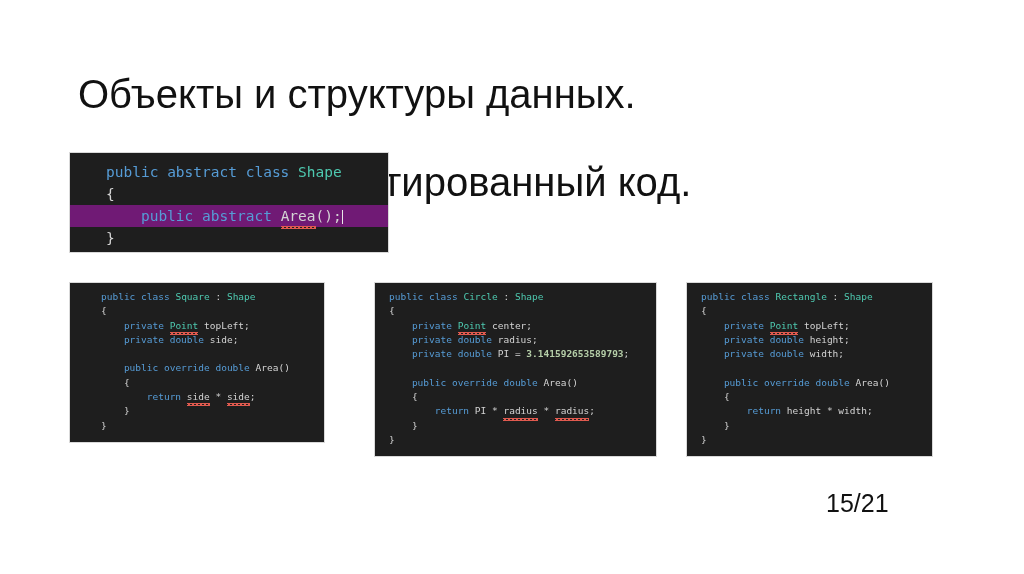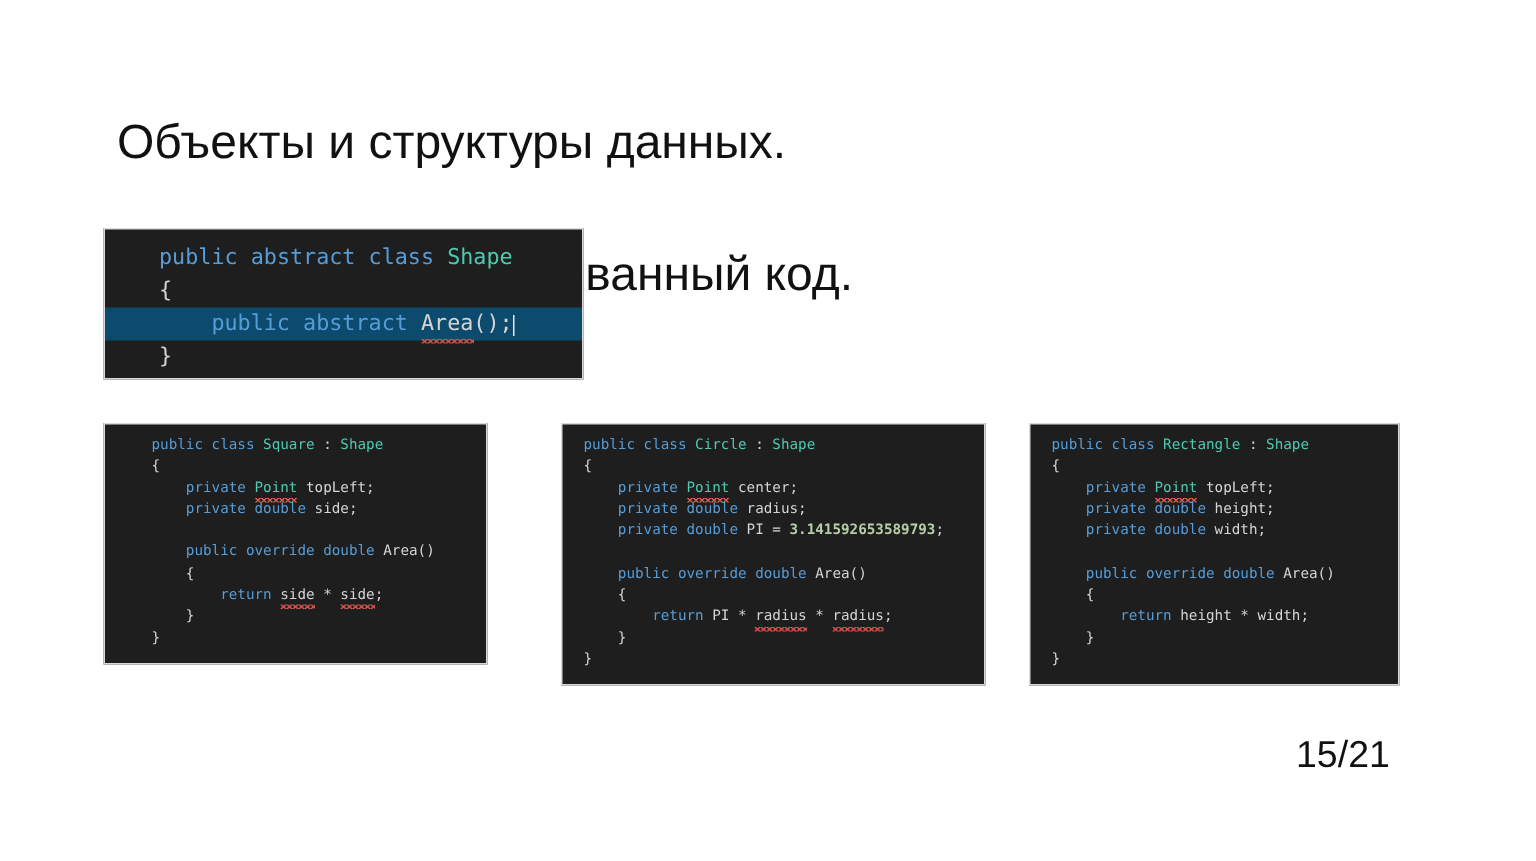--- a/index.html
+++ b/index.html
@@ -16,21 +16,21 @@
     font-family: "Liberation Sans", sans-serif;
     color: #000000;
   }
 
   
   #slide-title {
     position: absolute;
     left: 78px;
     top: 28px;
     width: 880px;
-    font-size: 32px;
+    font-size: 40px;
     line-height: 44px;
     font-weight: 400;
     color: #111111;
     letter-spacing: 0px;
     white-space: pre-line;
   }
   #slide-title .title-line {
     display: block;
   }
 
@@ -47,21 +47,21 @@
   .code-lines {
     display: block;
     white-space: pre;
   }
   .code-line {
     display: block;
     white-space: pre;
     position: relative;
   }
   .code-line.current {
-    background: #0c4a6e;
+    background: #701a75;
   }
 
   
   .tok-kw   { color: #569cd6; }
   .tok-type { color: #4ec9b0; }
   .tok-id   { color: #d4d4d4; }
   .tok-num  { color: #b5cea8; font-weight: bold; }
   .tok-punc { color: #d4d4d4; }
   .tok-op   { color: #d4d4d4; }
 
@@ -135,21 +135,21 @@
     height: 175px;
     font-size: 9.5px;
     line-height: 14.3px;
     padding: 7px 0 6px 0;
   }
   #code-block-rectangle .code-line { padding-left: 14px; }
 
   
   #page-number {
     position: absolute;
-    left: 864px;
+    left: 826px;
     top: 487px;
     font-size: 25px;
     line-height: 32px;
     color: #111111;
     font-weight: 400;
   }
 </style>
 </head>
 <body>
 

